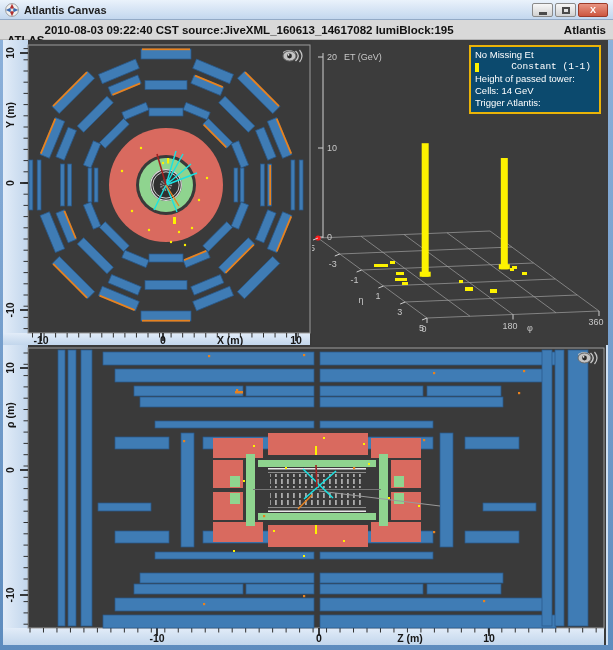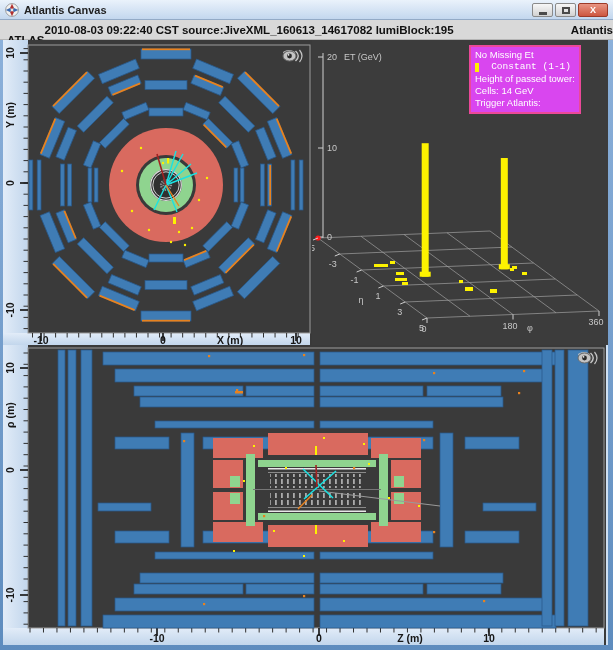--- a/index.html
+++ b/index.html
@@ -13,30 +13,30 @@
   .tb-btn{width:21px;height:14px;border:1px solid #8a8a8a;border-radius:2px;
     background:linear-gradient(#f7f7f7,#d2d2d2);display:flex;align-items:center;justify-content:center;cursor:default;}
   .tb-btn.close{width:30px;border-color:#9c3a28;background:linear-gradient(#e89583,#cd5740);}
   .glyph-min{width:8px;height:3px;background:#4a4a4a;margin-top:6px;}
   .glyph-max{width:8px;height:7px;border:2px solid #4a4a4a;}
   .glyph-x{color:#fff;font-size:9px;font-weight:bold;line-height:9px;}
   .header{height:20px;margin:0 -3px;background:#d9d9d9;border-bottom:1px solid #b5b5b5;
     display:flex;align-items:center;font-size:11.5px;font-weight:bold;color:#111;}
   .header .h-left{margin-left:7px;margin-top:20px;}
   .header .h-center{flex:1;text-align:left;}
-  .header .h-right{}
+  .header .h-right{margin-right:7px;}
   .canvas{position:relative;width:605px;height:605px;background:#3a3a3a;border-right:2px solid #cfe0f2;}
   svg{display:block;position:absolute;}
   #xy{left:0;top:0;}
   #lego{left:309px;top:0;}
   #rz{left:0;top:305px;}
   .axlab{font:bold 10.5px "Liberation Sans",sans-serif;fill:#161616;}
   .lglab{font:9px "Liberation Sans",sans-serif;fill:#c8c8c8;}
-  .legend{position:absolute;left:466px;top:5px;width:112px;border:2px solid #ec4899;
-    background:#d946ef;color:#fff;font-size:9.5px;line-height:12px;padding:2px 4px 3px;}
+  .legend{position:absolute;left:466px;top:5px;width:132px;border:2px solid #eab308;
+    background:#0c4a6e;color:#fff;font-size:9.5px;line-height:12px;padding:2px 4px 3px;}
   .lg-row{display:flex;align-items:center;}
   .swatch{display:inline-block;width:4px;height:9px;margin:1px 0;}
   .lg-right{margin-left:auto;padding-right:4px;font-family:Liberation Mono, monospace;}
 </style>
 </head>
 <body>
 
 <div class="window">
 
   <div class="titlebar">

